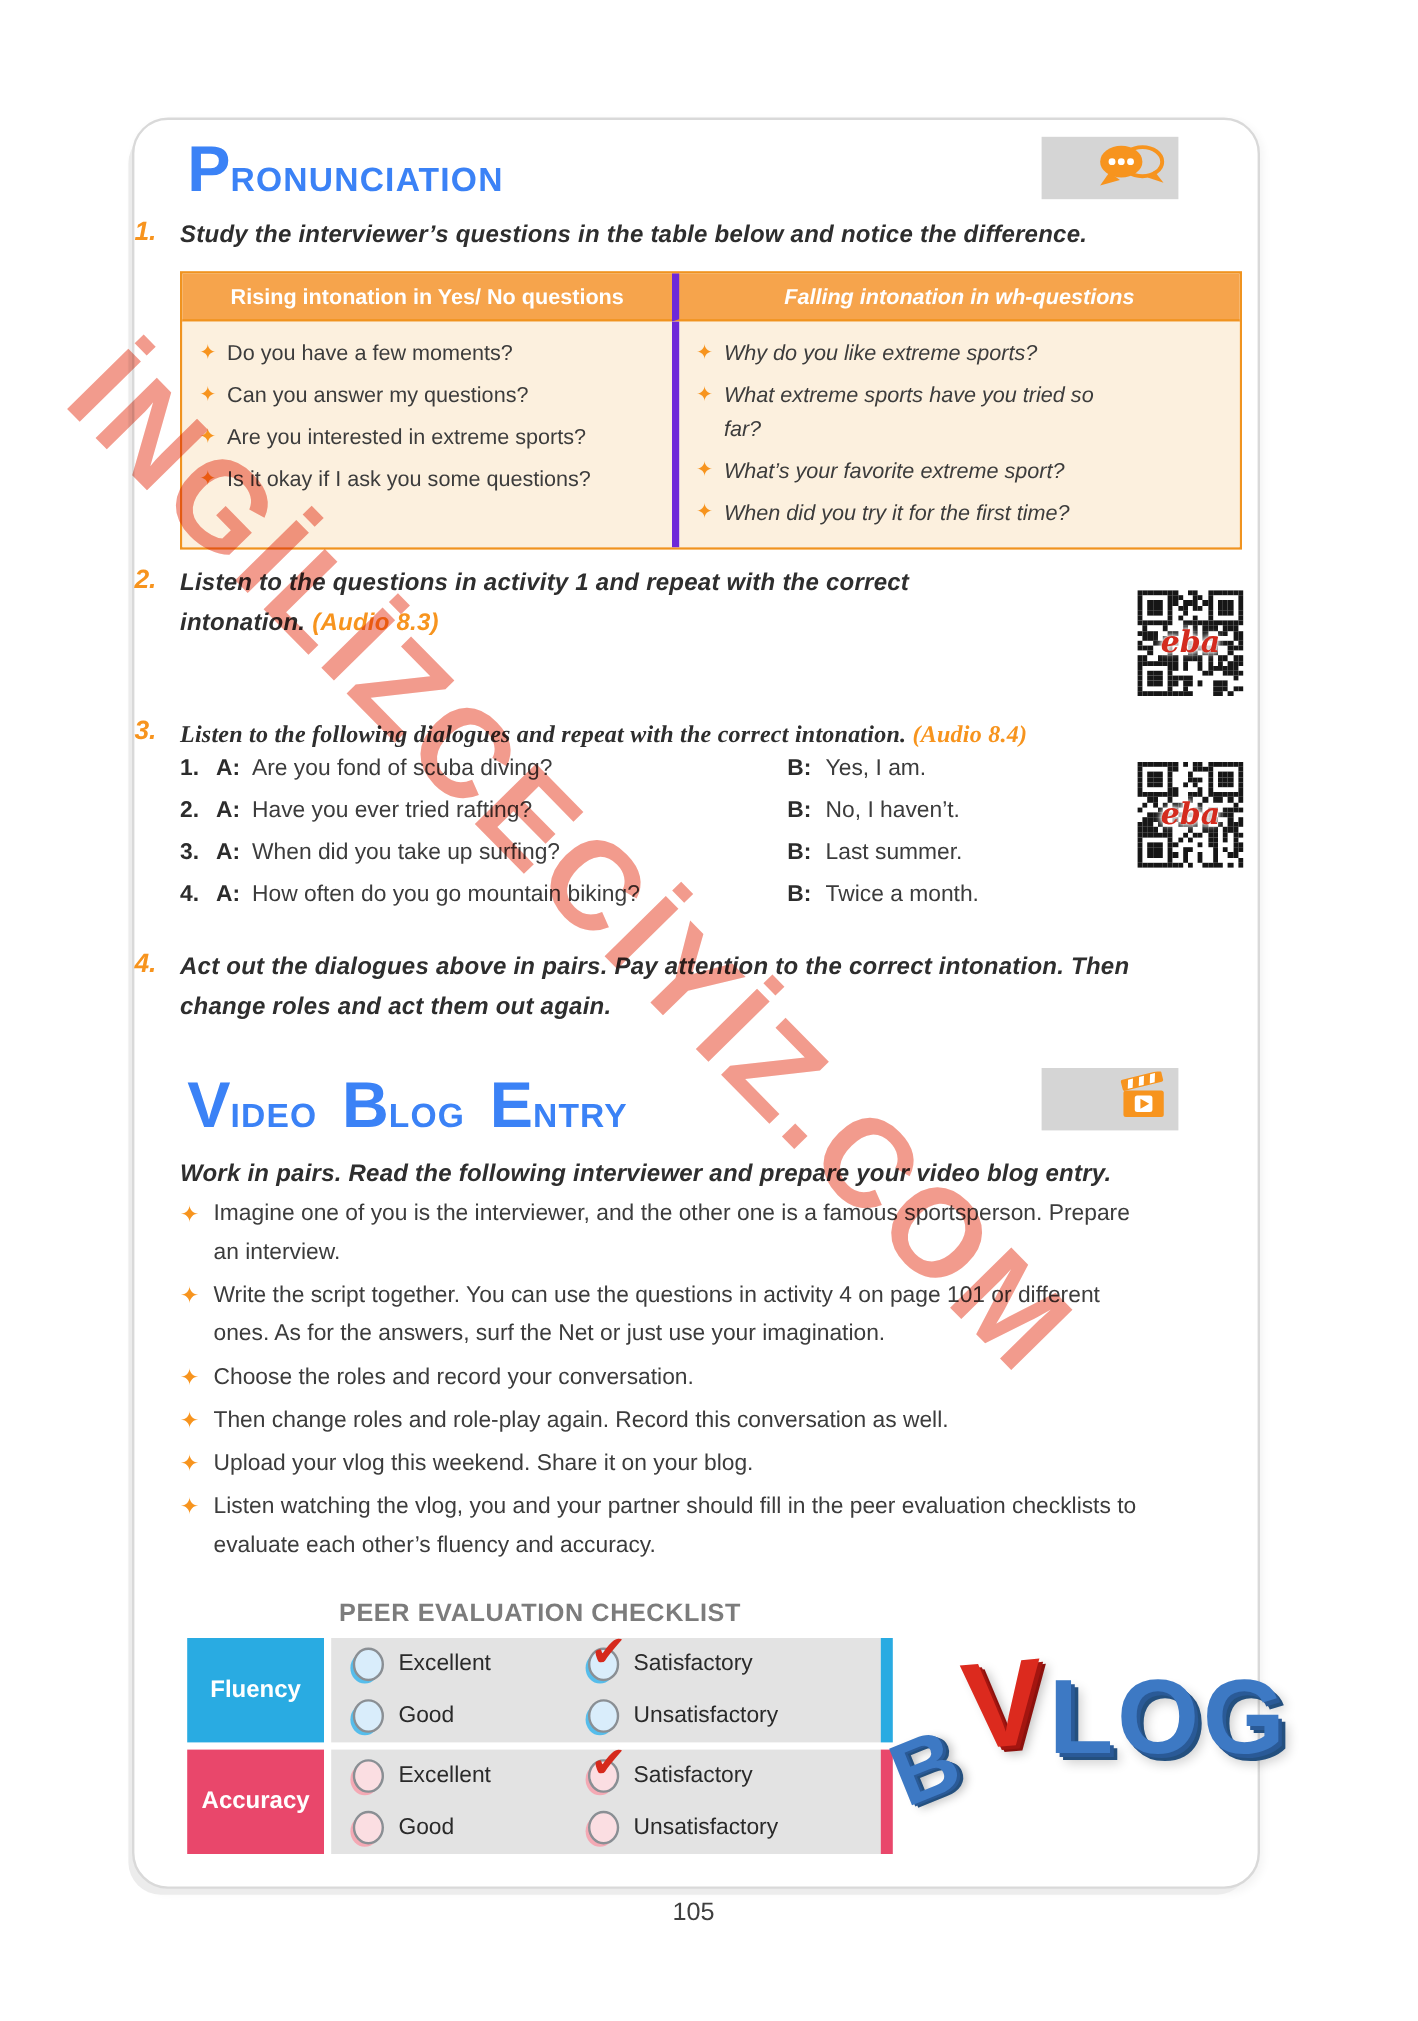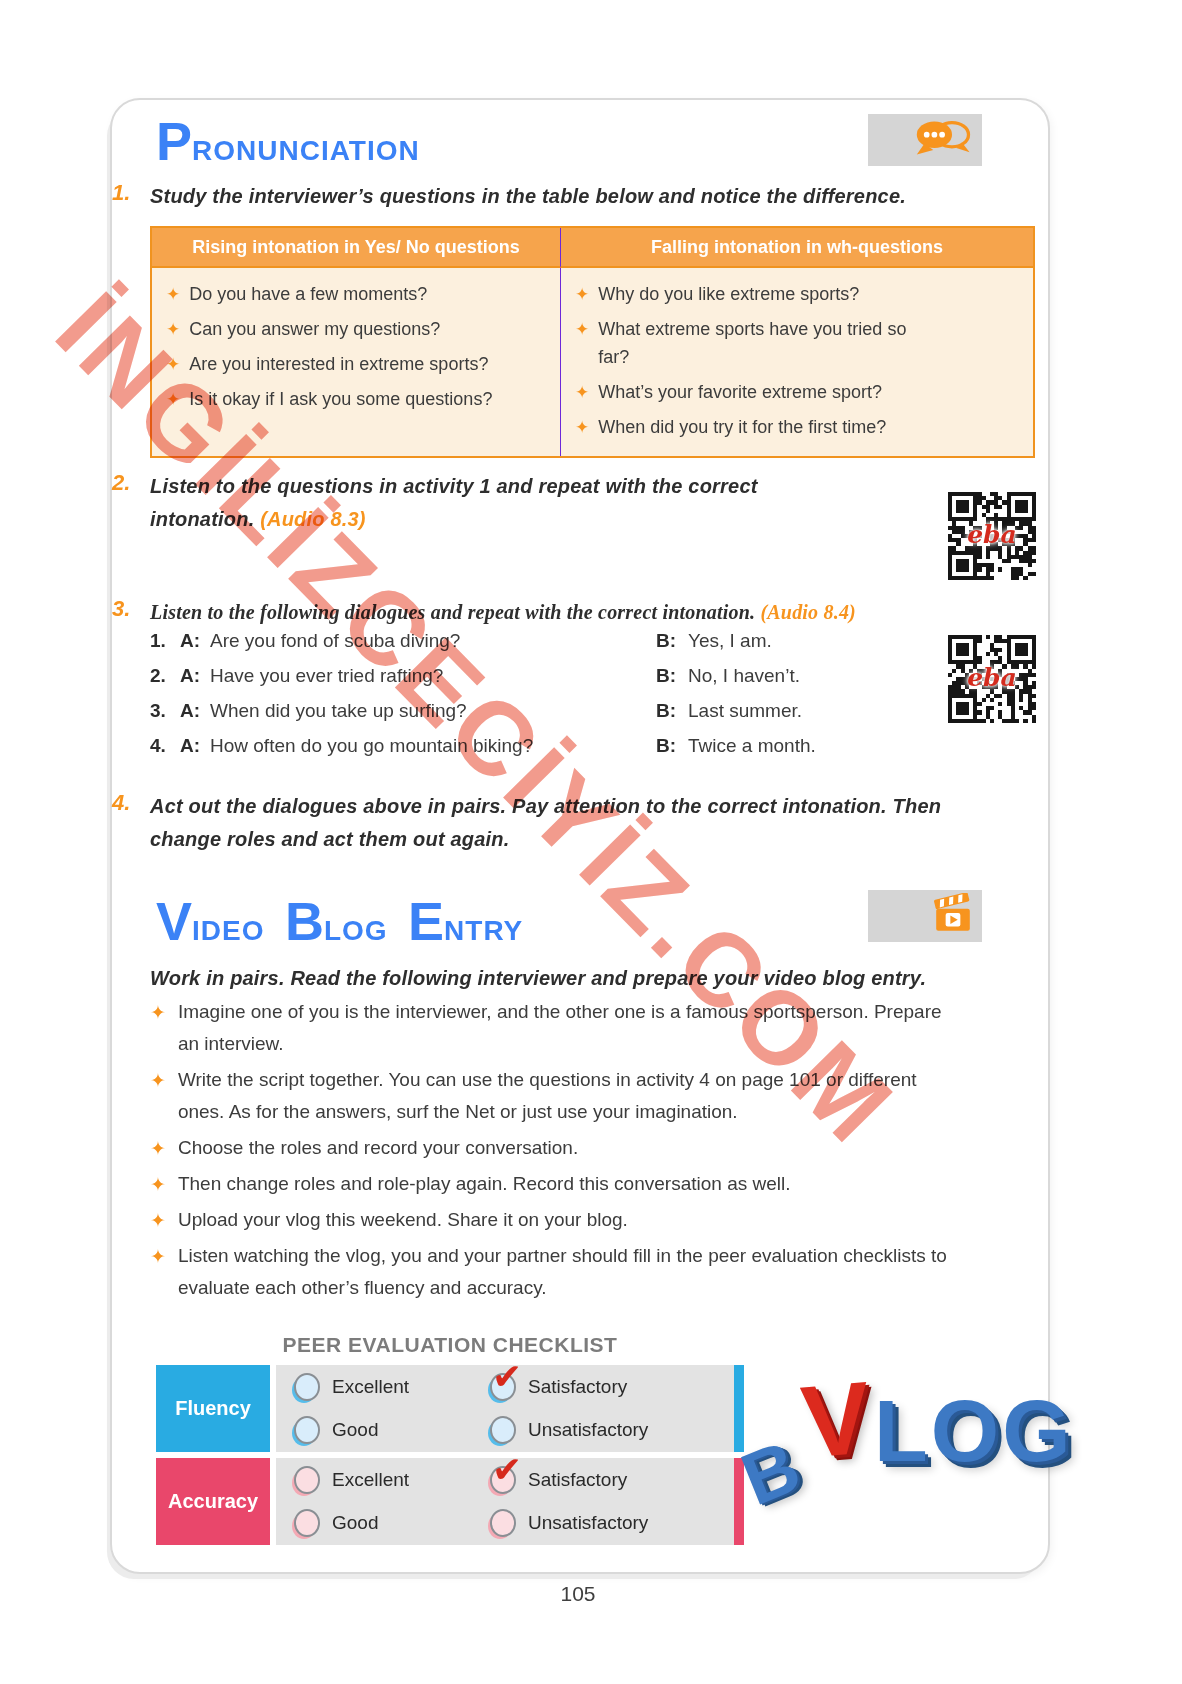--- a/index.html
+++ b/index.html
@@ -33,21 +33,21 @@
   .audio{color:#f7941e;}
   .abs{position:absolute;}
   
   .itable{
     position:absolute;left:150px;top:226px;width:885px;height:232px;box-sizing:border-box;
     border:2px solid #f0931f;display:grid;grid-template-columns:408px 1fr;grid-template-rows:40px 1fr;
   }
   .itable .hcell{background:#f6a44c;color:#fff;font-weight:700;font-size:18px;
     display:flex;align-items:center;justify-content:center;border-bottom:2px solid #f0931f;}
   .itable .bcell{background:#fcf0de;padding:12px 14px 0 14px;}
-  .itable .rcol{border-left:1px solid #6d28d9;}
+  .itable .rcol{border-left:6px solid #6d28d9;font-style:italic;}
   .itable ul{list-style:none;margin:0;padding:0;}
   .itable li{display:flex;gap:9px;font-size:18px;color:#3c3c3c;line-height:28px;margin-bottom:7px;}
   .star{color:#f7941e;font-family:"DejaVu Sans",sans-serif;font-size:17px;line-height:28px;}
   
   .qr{position:absolute;left:948px;width:88px;height:88px;background:#fff;}
   .qr-grid{position:absolute;inset:0;display:grid;grid-template-rows:repeat(21,1fr);grid-template-columns:repeat(21,1fr);background:#fff;}
   .qr-grid i{background:#161616;}
   .qr .eba{position:absolute;left:50%;top:50%;transform:translate(-50%,-54%);z-index:2;
     font-family:"DejaVu Serif",serif;font-style:italic;font-weight:700;font-size:25px;color:#d42b1e;
     text-shadow:0 0 3px #fff,0 0 5px #fff,0 0 7px #fff;}

